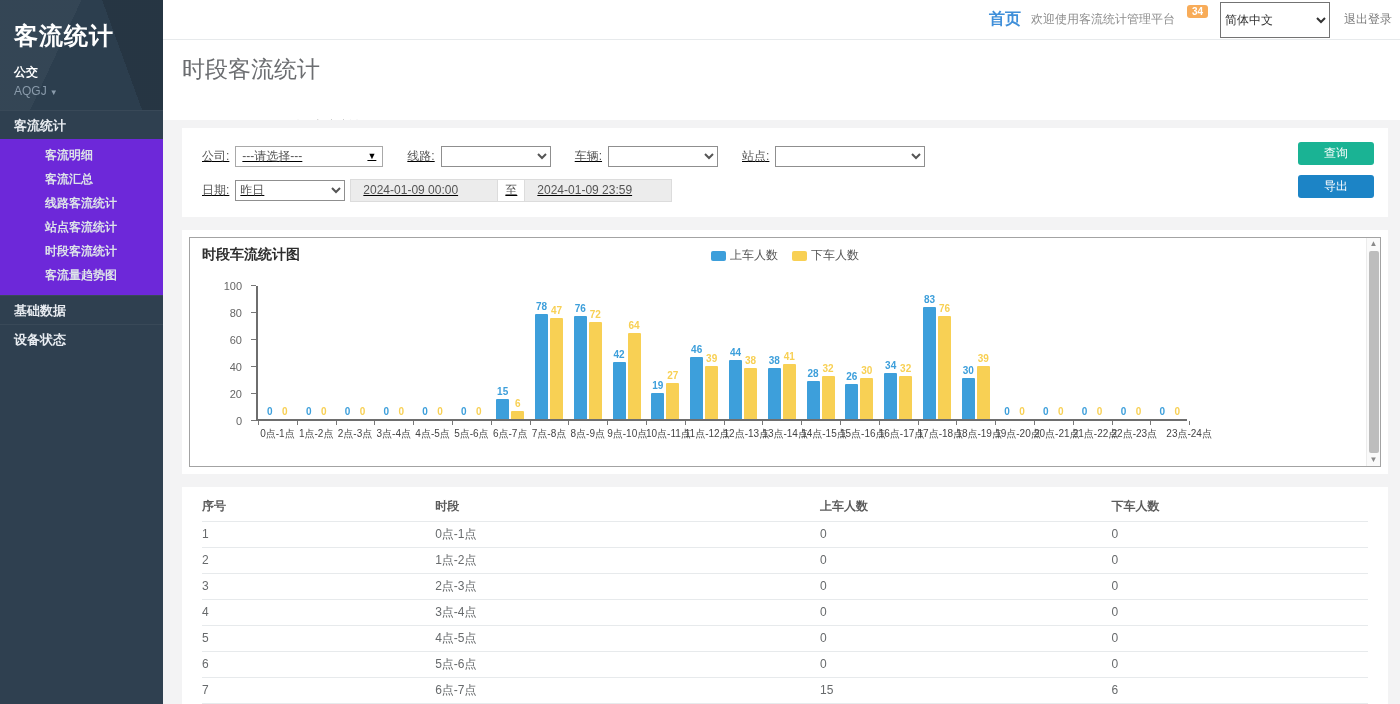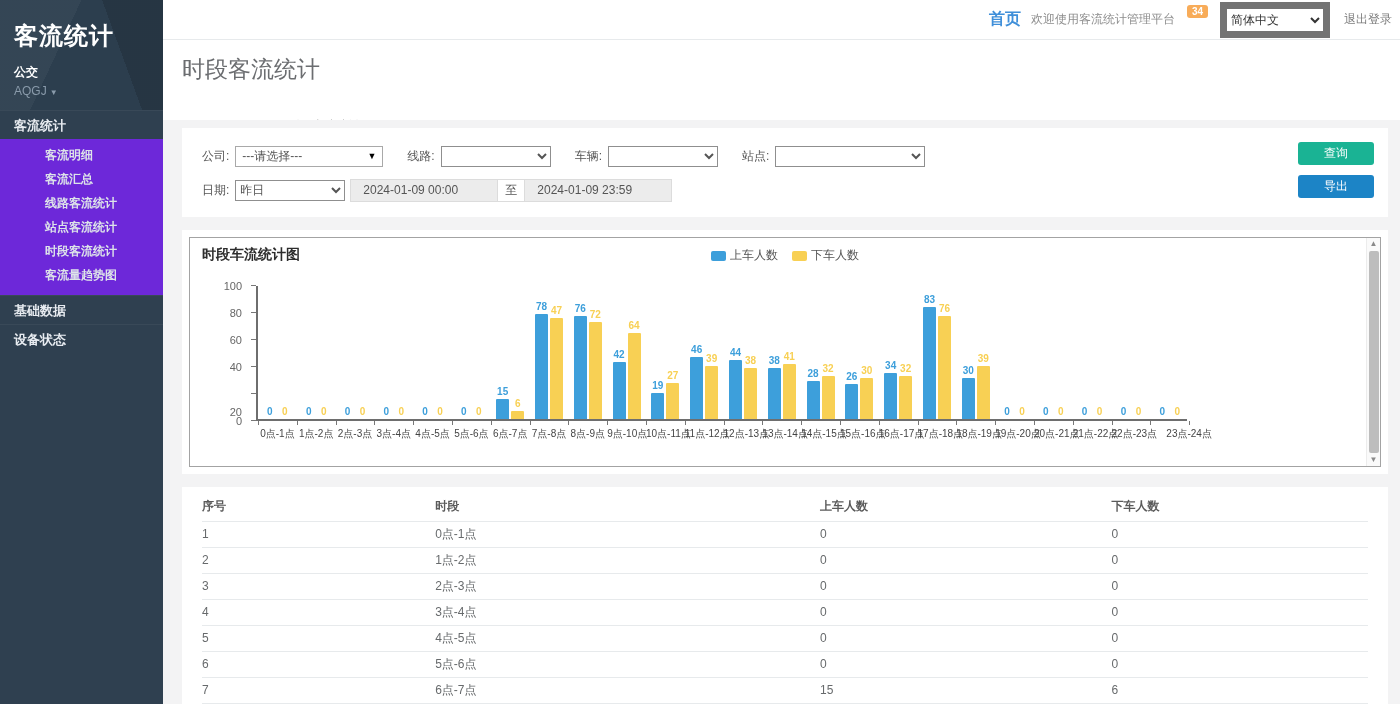--- a/index.html
+++ b/index.html
@@ -40,37 +40,37 @@
     display:flex; align-items:center; justify-content:flex-end;
     padding-right:8px; gap:10px; flex:none;
   }
   .topbar-home { color:#3f8fd9; font-size:16px; font-weight:bold; cursor:pointer; }
   .topbar-welcome { color:#8d8d8d; font-size:12px; position:relative; padding-right:4px; }
   .topbar-badge {
     position:relative; top:-8px; left:-2px;
     background:#f8ac59; color:#ffffff; font-size:10px; font-weight:bold;
     padding:1px 5px; border-radius:3px;
   }
-  .topbar-lang { width:110px; height:36px; font-size:12px; color:#333; border:7px solid #737373; background:#fff; }
+  .topbar-lang { width:110px; height:36px; font-size:12px; color:#333; border:1px solid #737373; background:#fff; }
   .topbar-logout { color:#7c7c7c; font-size:12px; cursor:pointer; margin-left:4px; white-space:nowrap; }
 
   
   .heading { background:#ffffff; padding:14px 0 12px 19px; height:80px; flex:none; }
   .page-title { font-size:23px; color:#6b6d70; font-weight:400; }
   .breadcrumb { margin-top:9px; font-size:12px; color:#999; display:flex; gap:7px; align-items:center; }
   .crumb-link { color:#7b8590; cursor:pointer;margin-top:48px; }
   .crumb-sep { color:#c3c3c3; }
   .crumb-current { color:#3c3c3c; font-weight:bold; }
 
   
   .content { flex:1; background:#f3f3f4; padding:8px 12px 0 19px; overflow:hidden; }
   .card { background:#ffffff; }
 
   
-  .filter-card { position:relative; padding:17px 20px 16px 20px; }
+  .filter-card { position:relative; padding:17px 20px 16px 20px;text-decoration:underline; }
   .filter-row { display:flex; align-items:center; height:22px; }
   .filter-row + .filter-row { margin-top:12px; }
   .f-label { font-size:12px; color:#555; margin-right:6px; white-space:nowrap; }
   .fake-select {
     width:148px; height:21px; border:1px solid #a9a9a9; background:#fff;
     font-size:12px; color:#555; display:flex; align-items:center;
     padding:0 6px; cursor:pointer; justify-content:space-between;
   }
   .fake-select .tri { font-size:9px; color:#000; }
   select.f-select { height:21px; border:1px solid #8f8f8f; background:#fff; font-size:12px; color:#555; }
@@ -236,21 +236,21 @@
             <div class="y-ticks" id="y-ticks">
                 <div class="y-tick" style="bottom: 0px;"></div>
                 <div class="y-tick" style="bottom: 27px;"></div>
                 <div class="y-tick" style="bottom: 54px;"></div>
                 <div class="y-tick" style="bottom: 81px;"></div>
                 <div class="y-tick" style="bottom: 108px;"></div>
                 <div class="y-tick" style="bottom: 135px;"></div>
               </div>
             <div class="y-axis" id="y-axis">
                 <div class="y-label" style="bottom: 0px;">0</div>
-                <div class="y-label" style="bottom: 9px;">20</div>
+                <div class="y-label" style="bottom: 27px;">20</div>
                 <div class="y-label" style="bottom: 54px;">40</div>
                 <div class="y-label" style="bottom: 81px;">60</div>
                 <div class="y-label" style="bottom: 108px;">80</div>
                 <div class="y-label" style="bottom: 135px;">100</div>
               </div>
             <div class="plot" id="plot" style="width: 931.2px;">
                 <div class="bar-group" style="width: 38.8px;">
                   <div class="bar-slot">
                     <div class="bar" style="height: 0px; background: rgb(61, 159, 219);"></div>
                     <div class="bar-label" style="bottom: 2px; color: rgb(61, 159, 219);">0</div>

